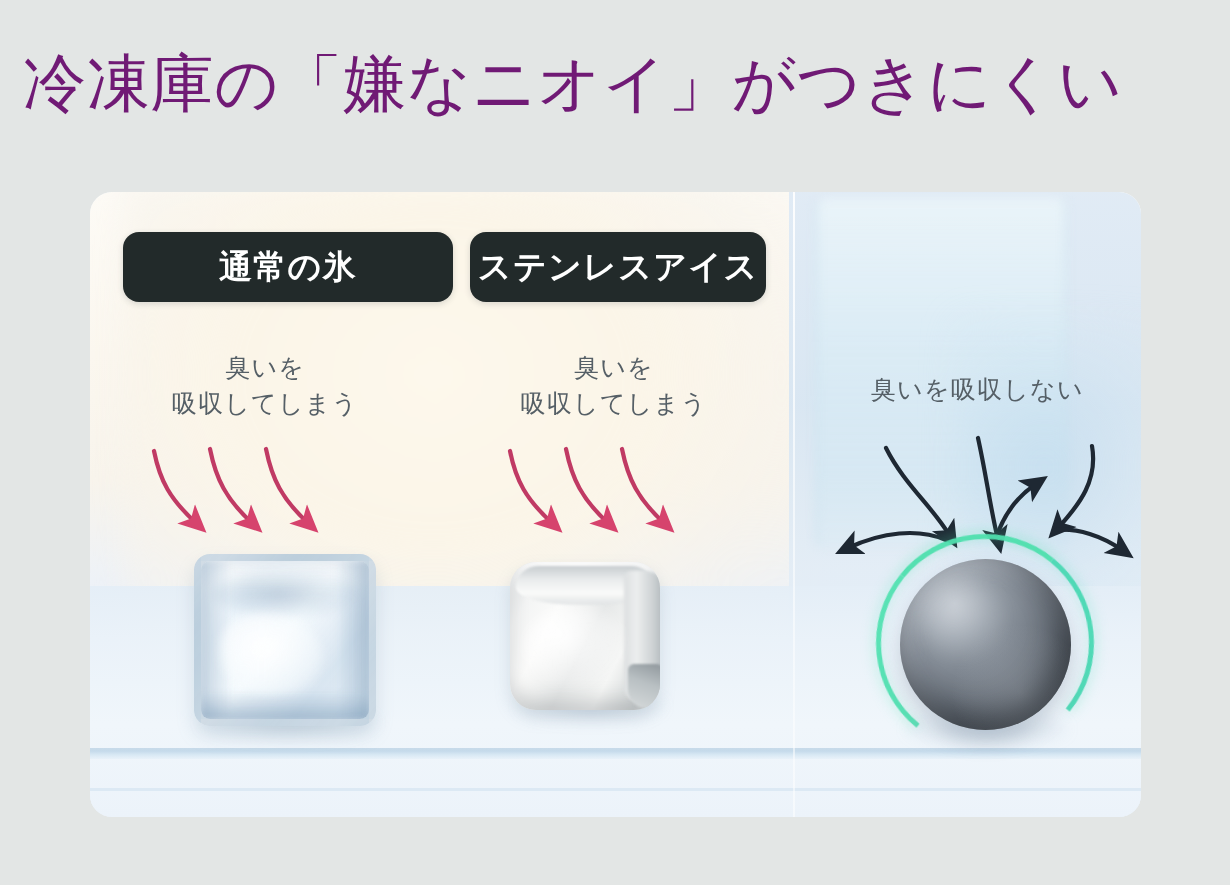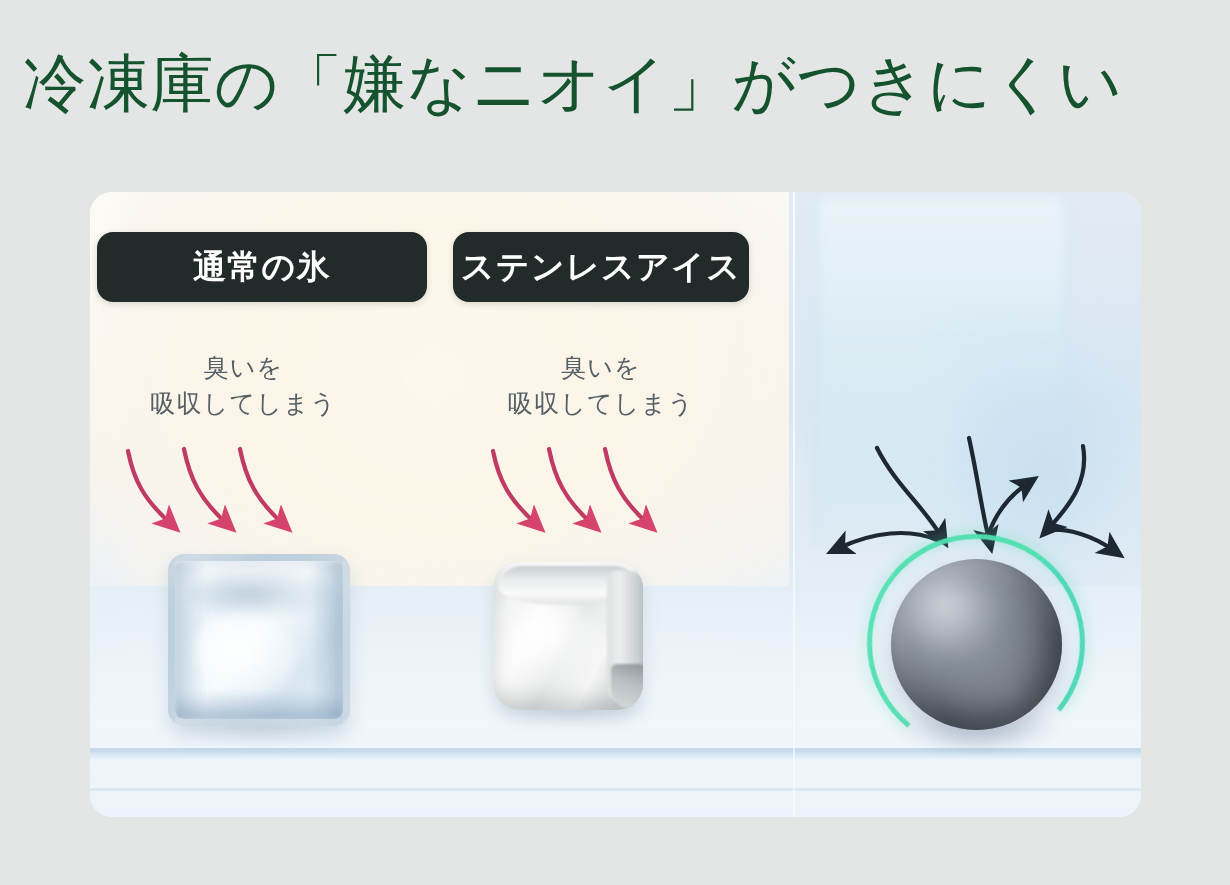--- a/index.html
+++ b/index.html
@@ -20,21 +20,21 @@
   .page-title {
     position: absolute;
     left: 0;
     top: 52px;
     width: 1146px;
     text-align: center;
     font-family: "Liberation Serif", "DejaVu Serif", serif;
     font-size: 63px;
     line-height: 1.02;
     letter-spacing: 0.012em;
-    color: #14532d;
+    color: #701a75;
     font-weight: 400;
     white-space: nowrap;
   }
 
   
   .card {
     position: absolute;
     left: 90px;
     top: 192px;
     width: 1051px;
@@ -155,20 +155,21 @@
       rgba(255,255,255,0.9) 0%,
       rgba(248,251,253,0.75) 50%,
       rgba(255,255,255,0.5) 100%);
   }
 
   
   .panels {
     position: absolute;
     inset: 0;
     display: flex;
+    padding-left: 26px;
   }
   .panel {
     position: relative;
     height: 100%;
   }
   .panel-1 { width: 355px; }
   .panel-2 { width: 348px; }
   .panel-3 { width: 348px; }
 
   
@@ -496,20 +497,21 @@
         <div class="steel-top"></div>
         <div class="steel-side"></div>
         <div class="steel-gloss"></div>
         <div class="steel-tab"></div>
       </div>
     </div>
 
     <div class="panel panel-3">
 
 
+      <div class="caption">臭いを吸収しない</div>
 
       <svg class="arrows" viewBox="0 0 320 160">
         <defs>
           <marker id="ah3" markerWidth="7" markerHeight="7" refX="3.2" refY="3.5" orient="auto" markerUnits="strokeWidth">
             <path d="M0,0.4 L6.6,3.5 L0,6.6 L1.6,3.5 Z" fill="#1e2833"></path>
           </marker>
         </defs>
         <g fill="none" stroke="#1e2833" stroke-width="4.2" stroke-linecap="round" marker-end="url(#ah3)">
 
           <path d="M64,16 C82,52 110,74 128,104"></path>

